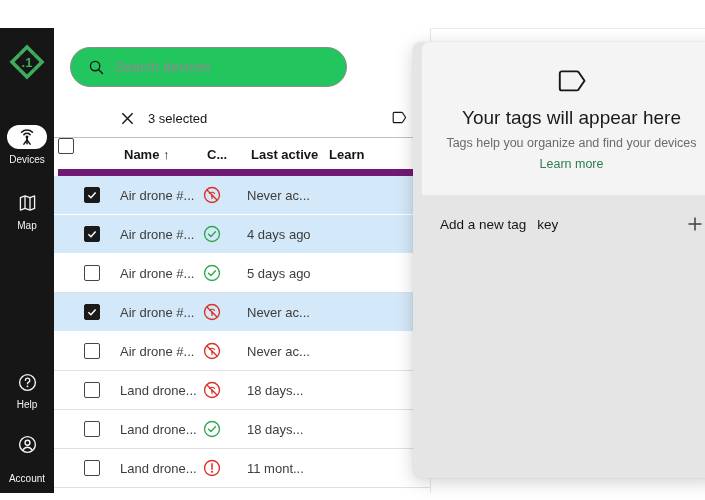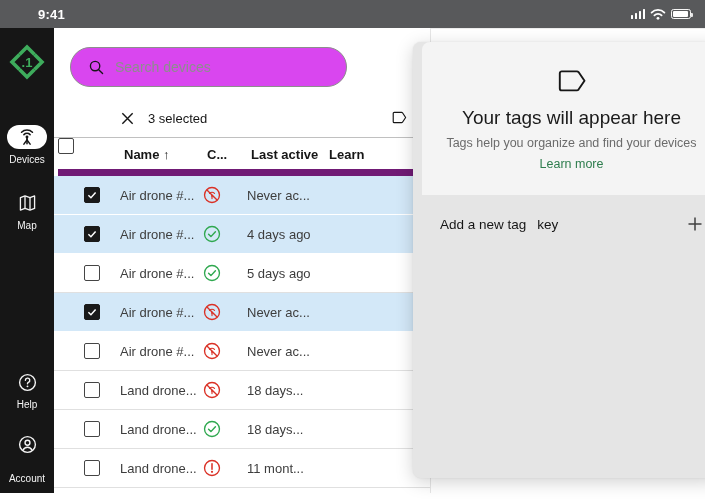--- a/index.html
+++ b/index.html
@@ -25,21 +25,21 @@
   .logo { position:absolute; top:14px; left:0; width:54px; display:flex; justify-content:center; }
   .nav-item { position:absolute; left:0; width:54px; display:flex; flex-direction:column; align-items:center; cursor:pointer; }
   .nav-item .pill { width:40px; height:24px; border-radius:12px; display:flex; align-items:center; justify-content:center; }
   .nav-item.active .pill { background:#fff; }
   .nav-label { color:#f4f4f4; font-size:10px; margin-top:5px; }
   .nav-devices { top:97px; } .nav-map { top:163px; } .nav-help { top:342px; } .nav-account { top:404px;gap:12px; }
 
   
   .main { position:absolute; left:54px; top:28px; width:651px; height:465px; background:#fff; }
   .searchbox { position:absolute; left:16px; top:19px; width:277px; height:40px; border:1.5px solid #8D8D8D;
-    border-radius:20px; display:flex; align-items:center; padding:0 14px 0 16px; background:#d946ef; }
+    border-radius:20px; display:flex; align-items:center; padding:0 14px 0 16px; background:#22c55e; }
   .searchbox input { border:none; outline:none; flex:1; font-size:14px; color:#161616; margin-left:10px;
     font-family:"Liberation Sans", sans-serif; background:transparent; }
   .searchbox input::placeholder { color:#8D8D8D; }
 
   .selbar { position:absolute; left:0; top:72px; width:100%; height:38px; border-bottom:1px solid #C0C0C0;
     display:flex; align-items:center;padding-left:36px; }
   .selbar .x-btn { margin-left:30px; width:16px; height:16px; cursor:pointer; display:flex; }
   .selbar .sel-text { margin-left:12px; font-size:13px; color:#161616; }
   .selbar .tagbtn { position:absolute; left:338px; top:10px; width:14px; height:14px; cursor:pointer; }
 
@@ -97,37 +97,20 @@
   .pop-addrow { display:flex; align-items:center; height:42px; padding:0 18px; margin-top:8px; }
   .pop-addrow .add-label { font-size:13.5px; color:#161616; }
   .pop-addrow .add-key { font-size:13.5px; color:#161616; margin-left:11px; }
   .pop-addrow .plus-btn { margin-left:auto; width:16px; height:16px; cursor:pointer; }
 </style>
 </head>
 <body>
 
 <div class="screen">
 
-  <div class="statusbar">
-    <span class="sb-time">9:41</span>
-    <span class="sb-icons">
-      <span class="sig">
-          <i></i>
-          <i></i>
-          <i></i>
-          <i></i>
-        </span>
-      <svg width="16" height="12" viewBox="0 0 16 12">
-        <path d="M1.6 4.6 a9 9 0 0 1 12.8 0" stroke="#fff" stroke-width="1.8" fill="none" stroke-linecap="round"></path>
-        <path d="M4.4 7.4 a5 5 0 0 1 7.2 0" stroke="#fff" stroke-width="1.8" fill="none" stroke-linecap="round"></path>
-        <circle cx="8" cy="10.3" r="1.4" fill="#fff"></circle>
-      </svg>
-      <span class="batt"></span>
-    </span>
-  </div>
 
   <div class="sidebar">
     <div class="logo">
       <svg width="40" height="40" viewBox="0 0 40 40">
         <g stroke="#3EAC5C" stroke-width="3.6" fill="none">
           <polyline points="12.5,12.5 20,5 27.5,12.5"></polyline>
           <polyline points="27.5,27.5 35,20 27.5,12.5" transform="translate(0,0)"></polyline>
           <polyline points="12.5,27.5 20,35 27.5,27.5"></polyline>
           <polyline points="12.5,12.5 5,20 12.5,27.5"></polyline>
         </g>

